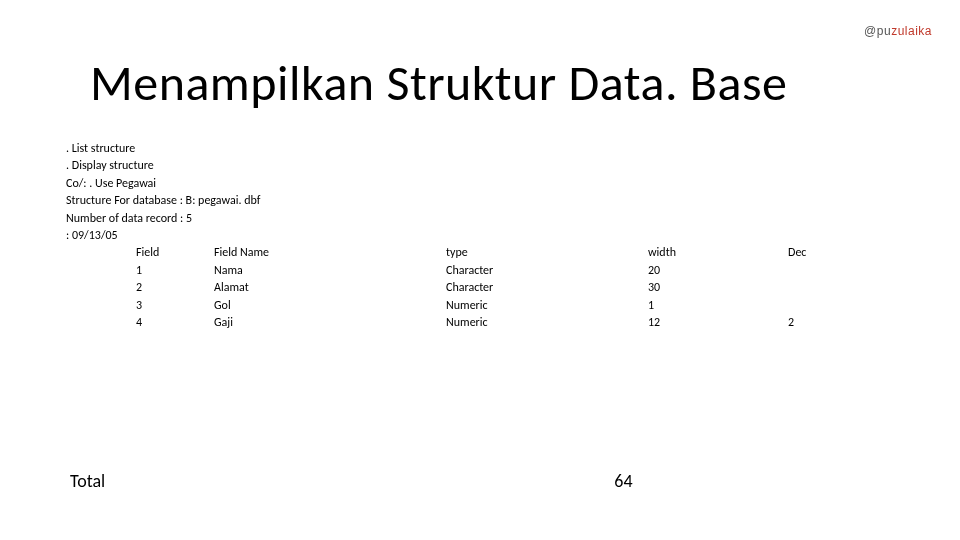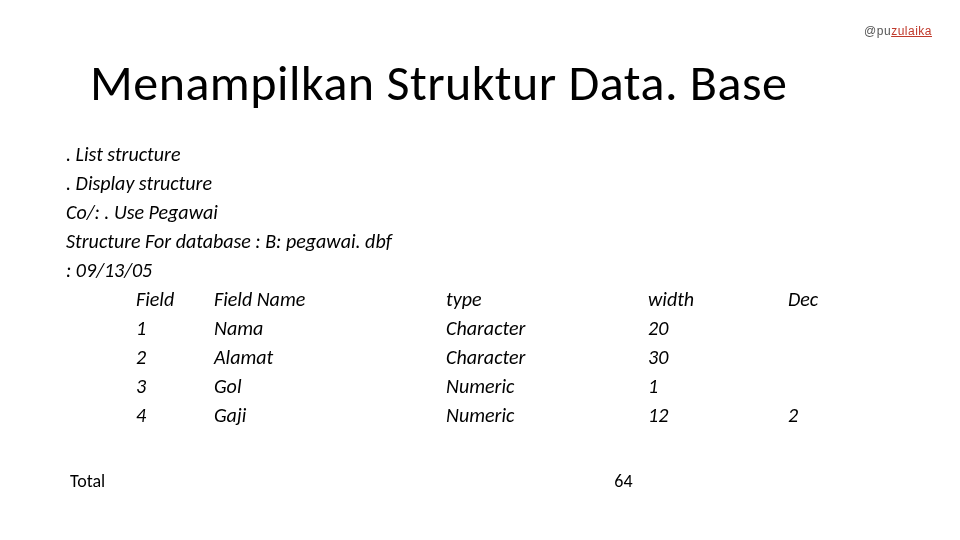--- a/index.html
+++ b/index.html
@@ -7,39 +7,38 @@
 
     .watermark {
       position: absolute;
       top: 24px;
       right: 28px;
       font-size: 12px;
       color: #555;
       font-family: "Comic Sans MS", cursive, sans-serif;
       letter-spacing: 0.5px;
     }
-    .watermark .hl { color: #c0392b; text-decoration: underline; }
+    .watermark .hl { color: #c0392b; }
 
     .title {
       position: absolute;
       top: 52px;
       left: 62px;
       font-size: 50px;
       font-weight: 400;
       letter-spacing: 0.5px;
       margin-left: 28px;
     }
 
     .body-block {
       position: absolute;
       top: 140px;
       left: 66px;
-      font-size: 20px;
+      font-size: 12px;
       line-height: 1.45;
-      font-style: italic;
     }
 
     .row { white-space: pre; display: flex; }
     .indent1 { padding-left: 28px; }
     .indent-field { padding-left: 70px; justify-content: center; }
 
     .total-line {
       position: absolute;
       top: 470px;
       left: 70px;
@@ -63,20 +62,21 @@
   <span>@pu</span><span class="hl">zulaika</span>
 </div>
 
 <div class="title">Menampilkan Struktur Data. Base</div>
 
 <div class="body-block">
   <div class="row">. List structure</div>
   <div class="row">. Display structure</div>
   <div class="row">Co/: . Use Pegawai</div>
   <div class="row"> <span>Structure For database : B: pegawai. dbf</span></div>
+  <div class="row"> <span>Number of data record : 5</span></div>
   <div class="row"> <span>: 09/13/05</span></div>
 
   <div class="row indent-field">
     <span class="col-field">Field</span>
     <span class="col-name">Field Name</span>
     <span class="col-type">type</span>
     <span class="col-width">width</span>
     <span class="col-dec">Dec</span>
   </div>
 

